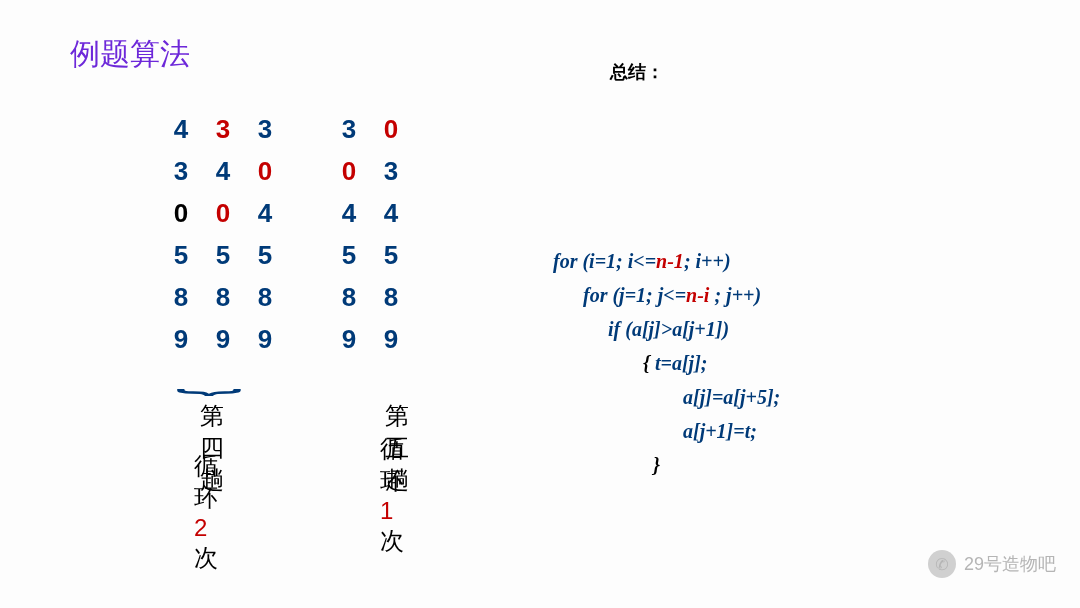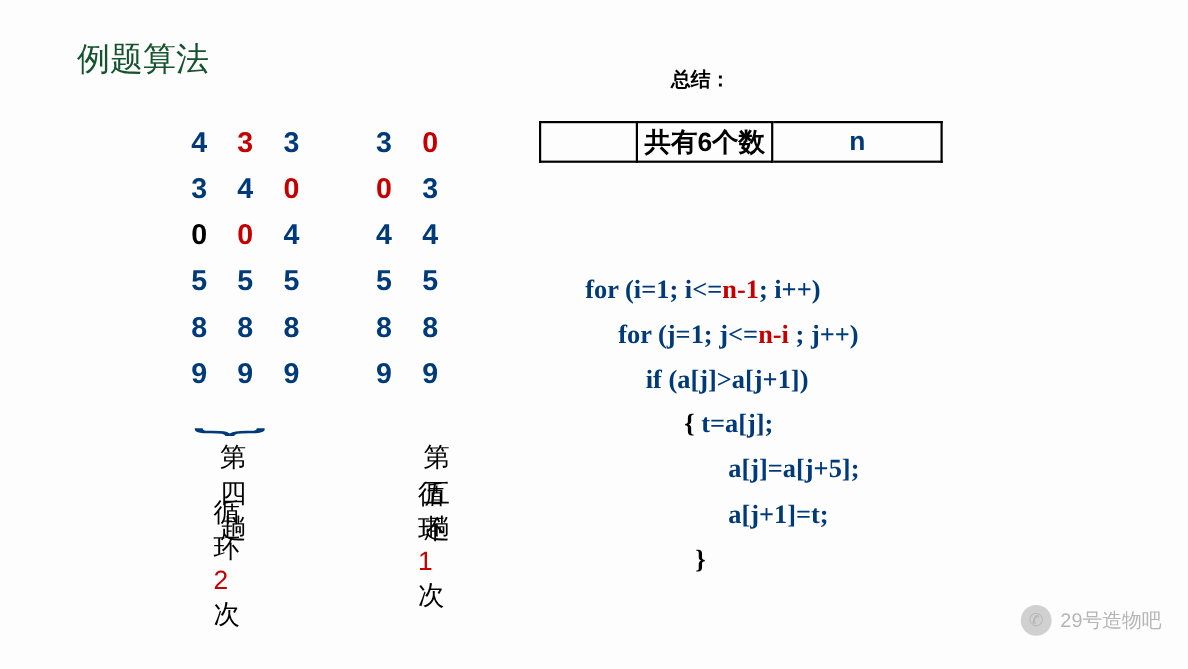--- a/index.html
+++ b/index.html
@@ -10,21 +10,21 @@
   font-family: "Microsoft YaHei", "SimSun", sans-serif;
   background: #fdfdfd;
   position: relative;
   overflow: hidden;
 }
 .title {
   position: absolute;
   left: 70px;
   top: 34px;
   font-size: 30px;
-  color: #14532d;
+  color: #6d28d9;
 }
 
 .num-area {
   position: absolute;
   left: 160px;
   top: 108px;
 }
 .num-area table { border-collapse: separate; border-spacing: 0; }
 .num-area td {
   width: 40px;
@@ -78,26 +78,27 @@
   text-align: center;
   padding: 0 6px;
   height: 34px;
 }
 .w-small { width: 44px; }
 .w-label { width: 74px; }
 .w-big   { width: 140px; }
 
 .code {
   position: absolute;
-  left: 532px;
+  left: 553px;
   top: 244px;
   font-family: "Times New Roman", serif;
-  font-size: 24px;
+  font-size: 20px;
   font-weight: bold;
   line-height: 1.7;
+  font-style: italic;
 }
 
 .watermark {
   position: absolute;
   right: 24px;
   bottom: 30px;
   color: #b5b5b5;
   font-size: 18px;
   display: flex;
   align-items: center;
@@ -184,27 +185,20 @@
   </div>
   <div class="loop2">
     <span>循环</span><span class="c-red">1</span><span>次</span>
   </div>
 </div>
 
 <div class="summary-title">总结：</div>
 
 <table class="summary-table">
   <tbody>
-      <tr>
-    <td class="w-label"></td>
-    <td colspan="5">
-      <span>共有</span><span>6</span><span>个数</span>
-    </td>
-    <td class="w-big c-navy">n</td>
-  </tr>
 </tbody>
   </table>
 
 <div class="code">
   <div>
     <span class="c-navy">for (i=1; i&lt;=</span><span class="c-red">n-1</span><span class="c-navy">; i++)</span>
   </div>
   <div style="padding-left:30px;">
     <span class="c-navy">for (j=1; j&lt;=</span><span class="c-red">n-i</span><span class="c-navy"> ; j++)</span>
   </div>

